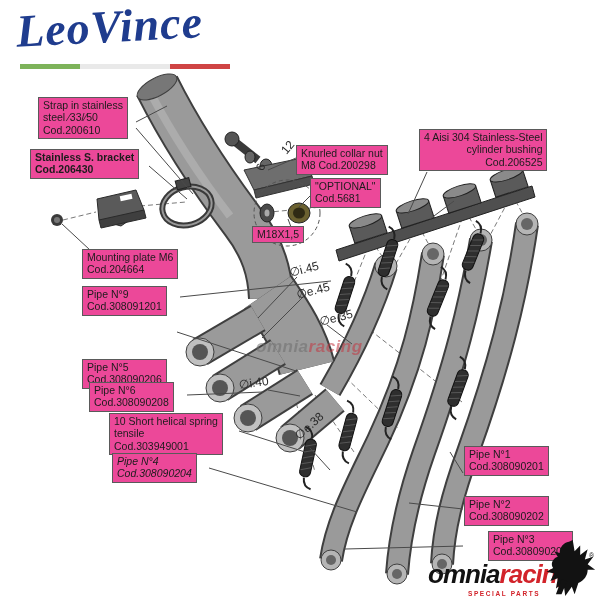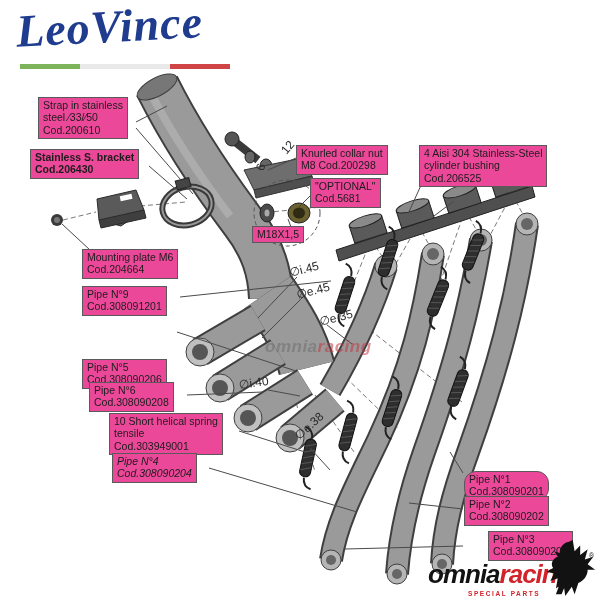--- a/index.html
+++ b/index.html
@@ -16,21 +16,21 @@
   #brand-bar .seg3{width:60px;background:#cf4444;}
   
   .callout{position:absolute;background:#ec4899;border:1px solid #5a5a5a;padding:1px 4px 2px;
            font-size:10.5px;line-height:1.18;color:#1c1c1c;white-space:nowrap;z-index:5;}
   .callout span{display:block;}
   
   .dim{position:absolute;font-size:12px;color:#2a2a2a;z-index:4;transform-origin:left top;
        white-space:nowrap;}
   
   #watermark{position:absolute;left:256px;top:337px;z-index:4;font-size:17px;font-weight:bold;
-             font-style:italic;letter-spacing:.5px;margin-left:9px;}
+             font-style:italic;letter-spacing:.5px;}
   #watermark .wm1{color:rgba(110,110,110,.55);}
   #watermark .wm2{color:rgba(195,55,65,.55);}
   
   #footer-text{position:absolute;left:428px;top:561px;z-index:6;font-size:26px;font-weight:bold;
                font-style:italic;letter-spacing:-1px;line-height:1;}
   #footer-text .f1{color:#121212;}
   #footer-text .f2{color:#d2232a;}
   #footer-tagline{position:absolute;left:468px;top:590px;z-index:6;font-size:6.5px;font-weight:bold;
                   color:#d2232a;letter-spacing:1.6px;}
   #footer-reg{position:absolute;left:589px;top:552px;z-index:7;font-size:7px;color:#121212;}
@@ -246,21 +246,21 @@
     <span>Knurled collar nut</span>
     <span>M8 Cod.200298</span>
   </div>
   <div class="callout" style="left:310px;top:178px;">
     <span>"OPTIONAL"</span>
     <span>Cod.5681</span>
   </div>
   <div class="callout" style="left:252px;top:226px;">
     <span>M18X1,5</span>
   </div>
-  <div class="callout" style="left:419px;top:145px;">
+  <div class="callout" style="left:419px;top:129px;text-align:right;">
     <span>4 Aisi 304 Stainless-Steel</span>
     <span>cylinder bushing</span>
     <span>Cod.206525</span>
   </div>
   <div class="callout" style="left:82px;top:249px;">
     <span>Mounting plate M6</span>
     <span>Cod.204664</span>
   </div>
   <div class="callout" style="left:82px;top:286px;">
     <span>Pipe N°9</span>
@@ -276,21 +276,21 @@
   </div>
   <div class="callout" style="left:109px;top:413px;">
     <span>10 Short helical spring</span>
     <span>tensile</span>
     <span>Cod.303949001</span>
   </div>
   <div class="callout" style="left:112px;top:453px;font-style:italic;">
     <span>Pipe N°4</span>
     <span>Cod.308090204</span>
   </div>
-  <div class="callout" style="left:464px;top:471px;border-radius:12px;">
+  <div class="callout" style="left:464px;top:446px;">
     <span>Pipe N°1</span>
     <span>Cod.308090201</span>
   </div>
   <div class="callout" style="left:464px;top:496px;">
     <span>Pipe N°2</span>
     <span>Cod.308090202</span>
   </div>
   <div class="callout" style="left:464px;top:531px;margin-left:24px;">
     <span>Pipe N°3</span>
     <span>Cod.308090203</span>

